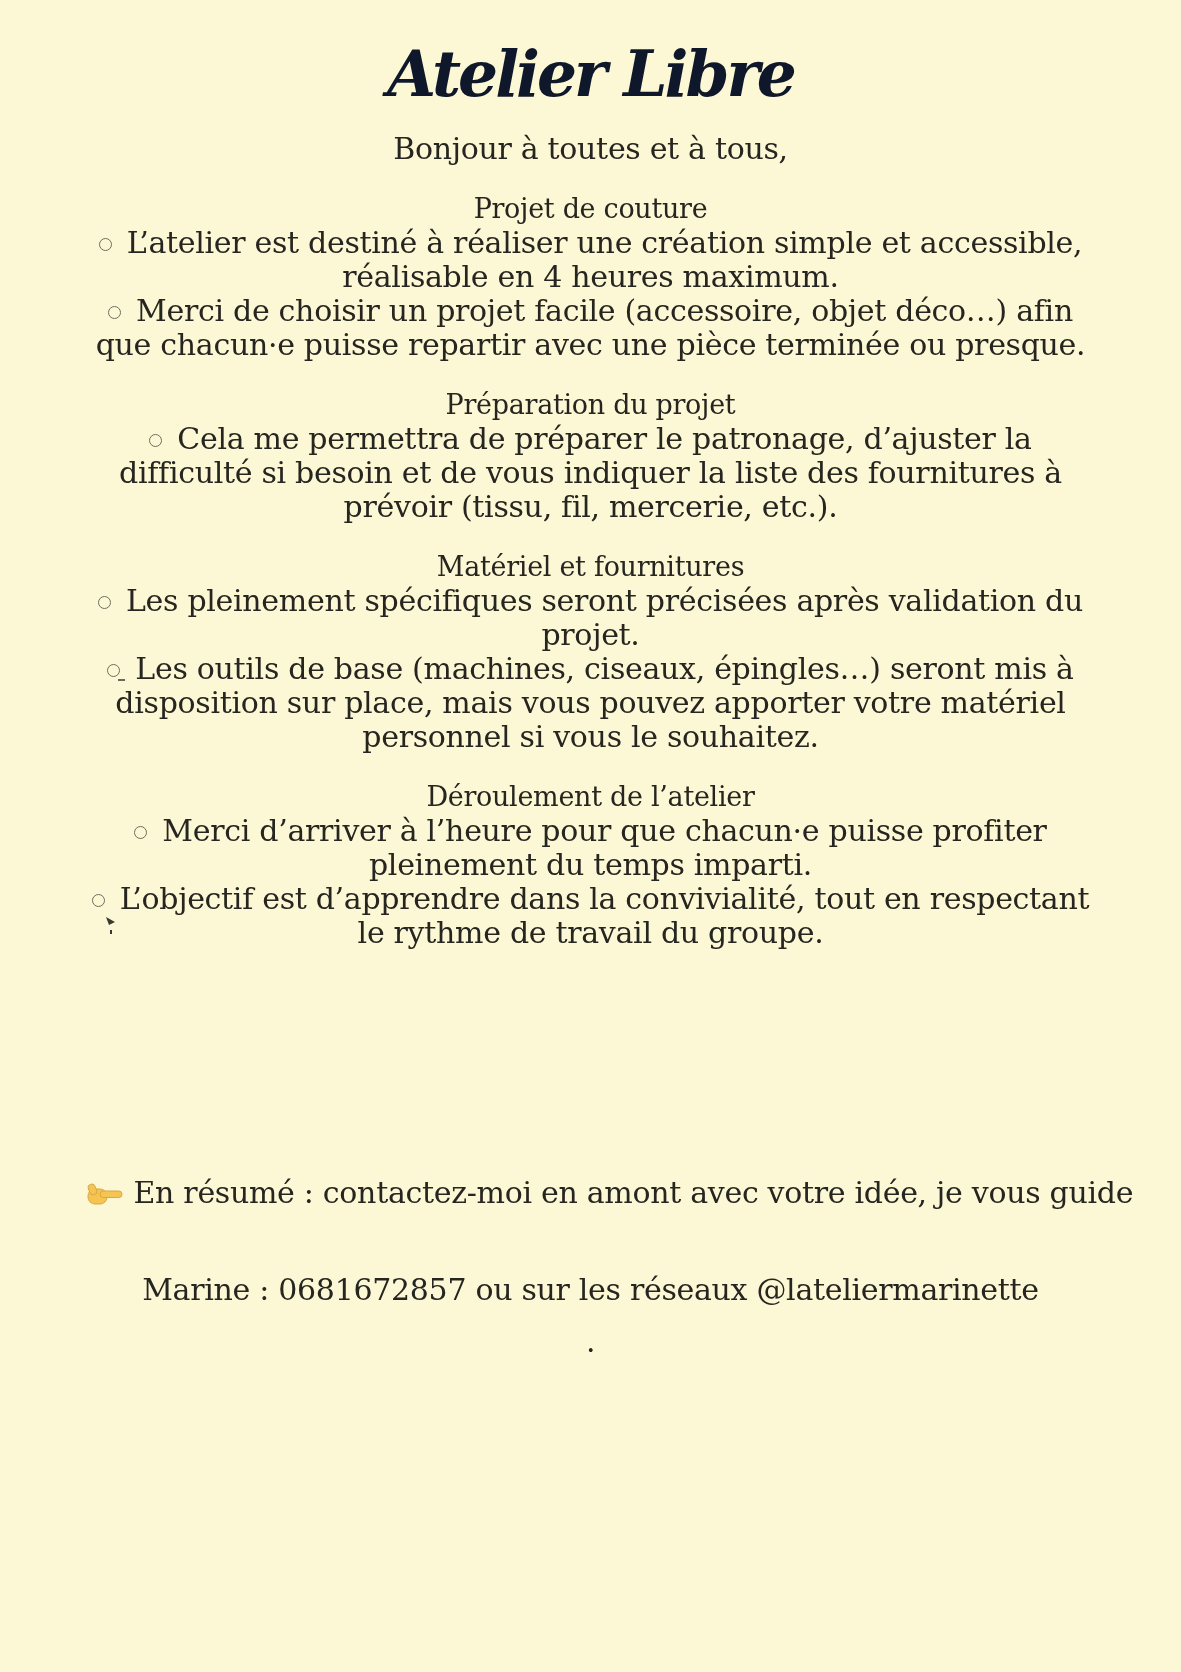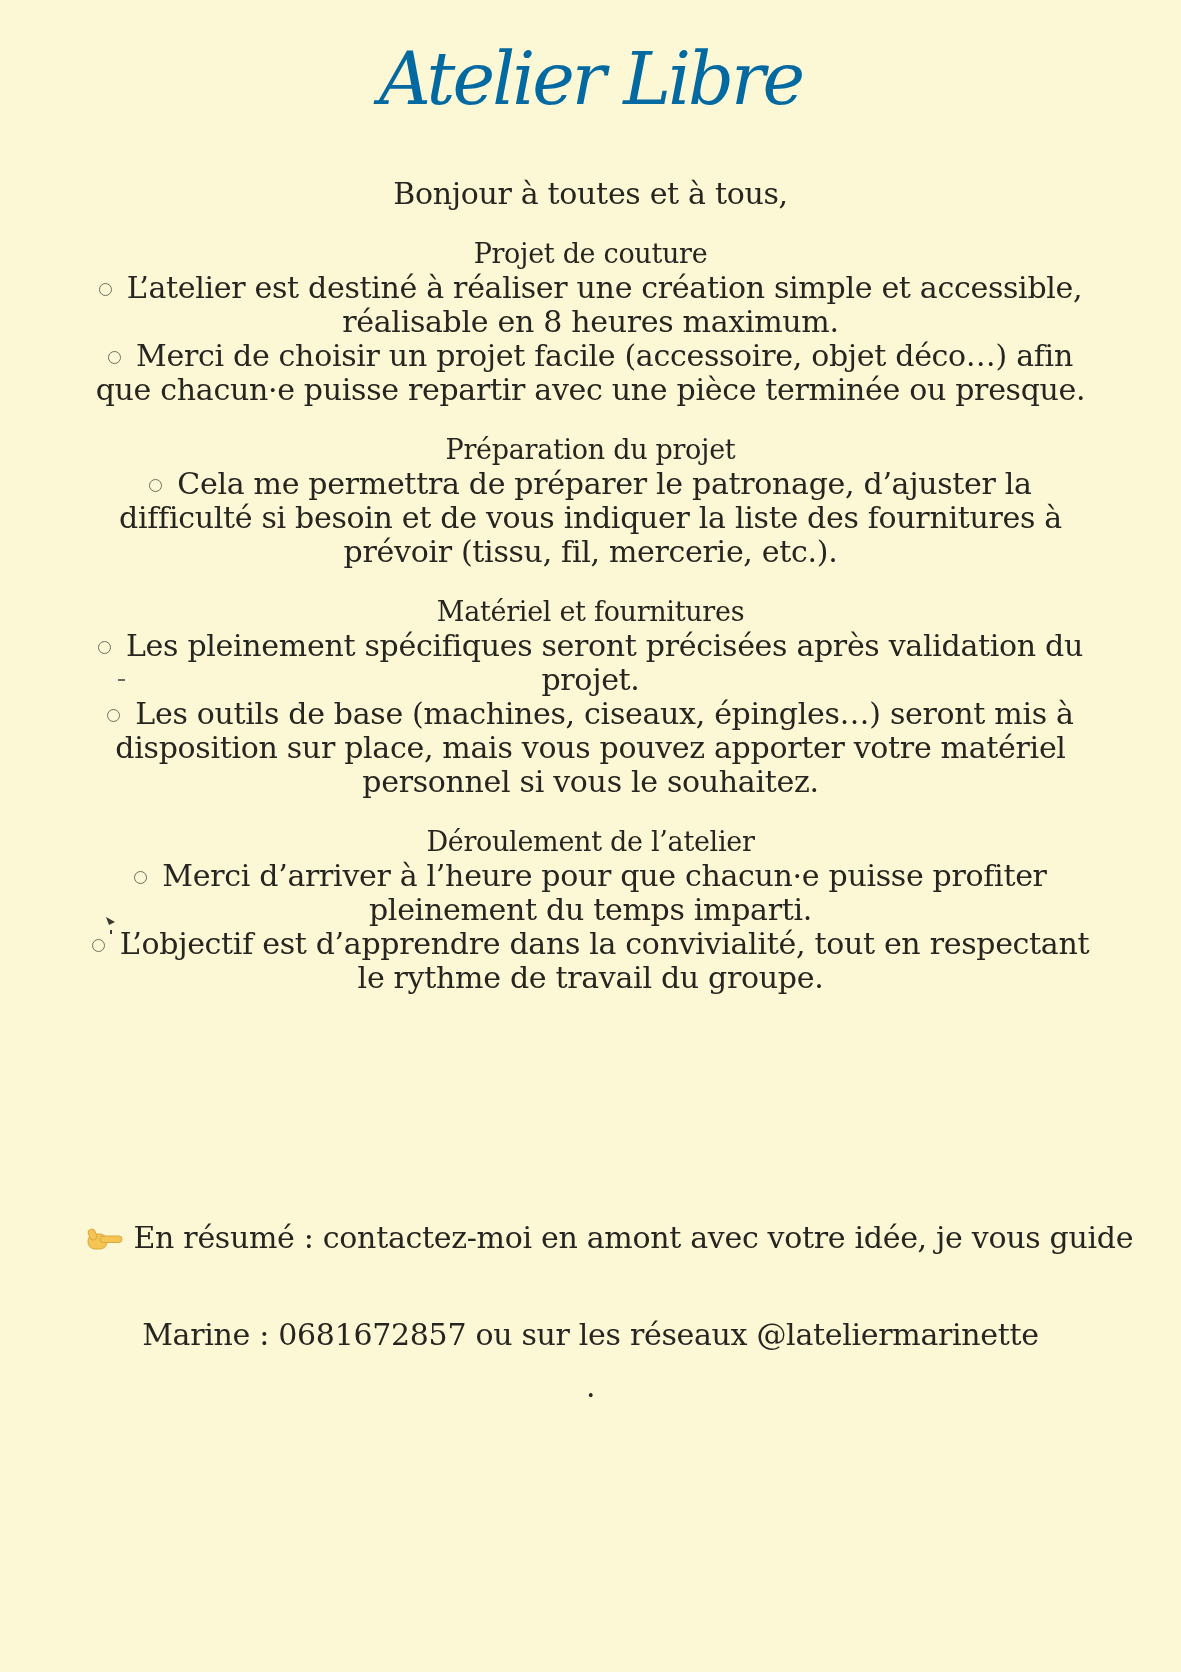--- a/index.html
+++ b/index.html
@@ -16,28 +16,28 @@
     width: 1010px;
     margin: 0 auto;
     padding-top: 38px;
     text-align: center;
     font-size: 30px;
     line-height: 34px;
     letter-spacing: -0.3px;
   }
   .title {
     margin: 0;
-    font-size: 72px;
+    font-size: 63px;
     line-height: 1.15;
     font-style: italic;
-    font-weight: 400;
+    font-weight: 700;
     letter-spacing: -3px;
-    color: #0369a1;
+    color: #0f172a;
   }
-  .greeting { margin: 56px 0 0 0; }
+  .greeting { margin: 22px 0 0 0; }
   .lead     { margin: 32px 0 0 0; }
   .section  { margin-top: 26px; }
   .section-title { margin: 0; font-size: 27px; font-weight: 400; line-height: 34px; }
   .bullet   { margin: 0; }
   .ring {
     display: inline-block;
     width: 11px;
     height: 11px;
     border: 1.5px solid #6E6D5C;
     border-radius: 50%;
@@ -72,21 +72,21 @@
 
 <div class="doc">
 
   <h1 class="title">Atelier Libre</h1>
 
   <p class="greeting">Bonjour à toutes et à tous,</p>
 
 
   <div class="section">
     <p class="section-title">Projet de couture</p>
-    <p class="bullet"><span class="ring"></span><span>L’atelier est destiné à réaliser une création simple et accessible, réalisable en 8 heures maximum.</span></p>
+    <p class="bullet"><span class="ring"></span><span>L’atelier est destiné à réaliser une création simple et accessible, réalisable en 4 heures maximum.</span></p>
     <p class="bullet"><span class="ring"></span><span>Merci de choisir un projet facile (accessoire, objet déco…) afin que chacun·e puisse repartir avec une pièce terminée ou presque.</span></p>
   </div>
 
   <div class="section">
     <p class="section-title">Préparation du projet</p>
     <p class="bullet"><span class="ring"></span><span>Cela me permettra de préparer le patronage, d’ajuster la difficulté si besoin et de vous indiquer la liste des fournitures à prévoir (tissu, fil, mercerie, etc.).</span></p>
   </div>
 
   <div class="section">
     <p class="section-title">Matériel et fournitures</p>

